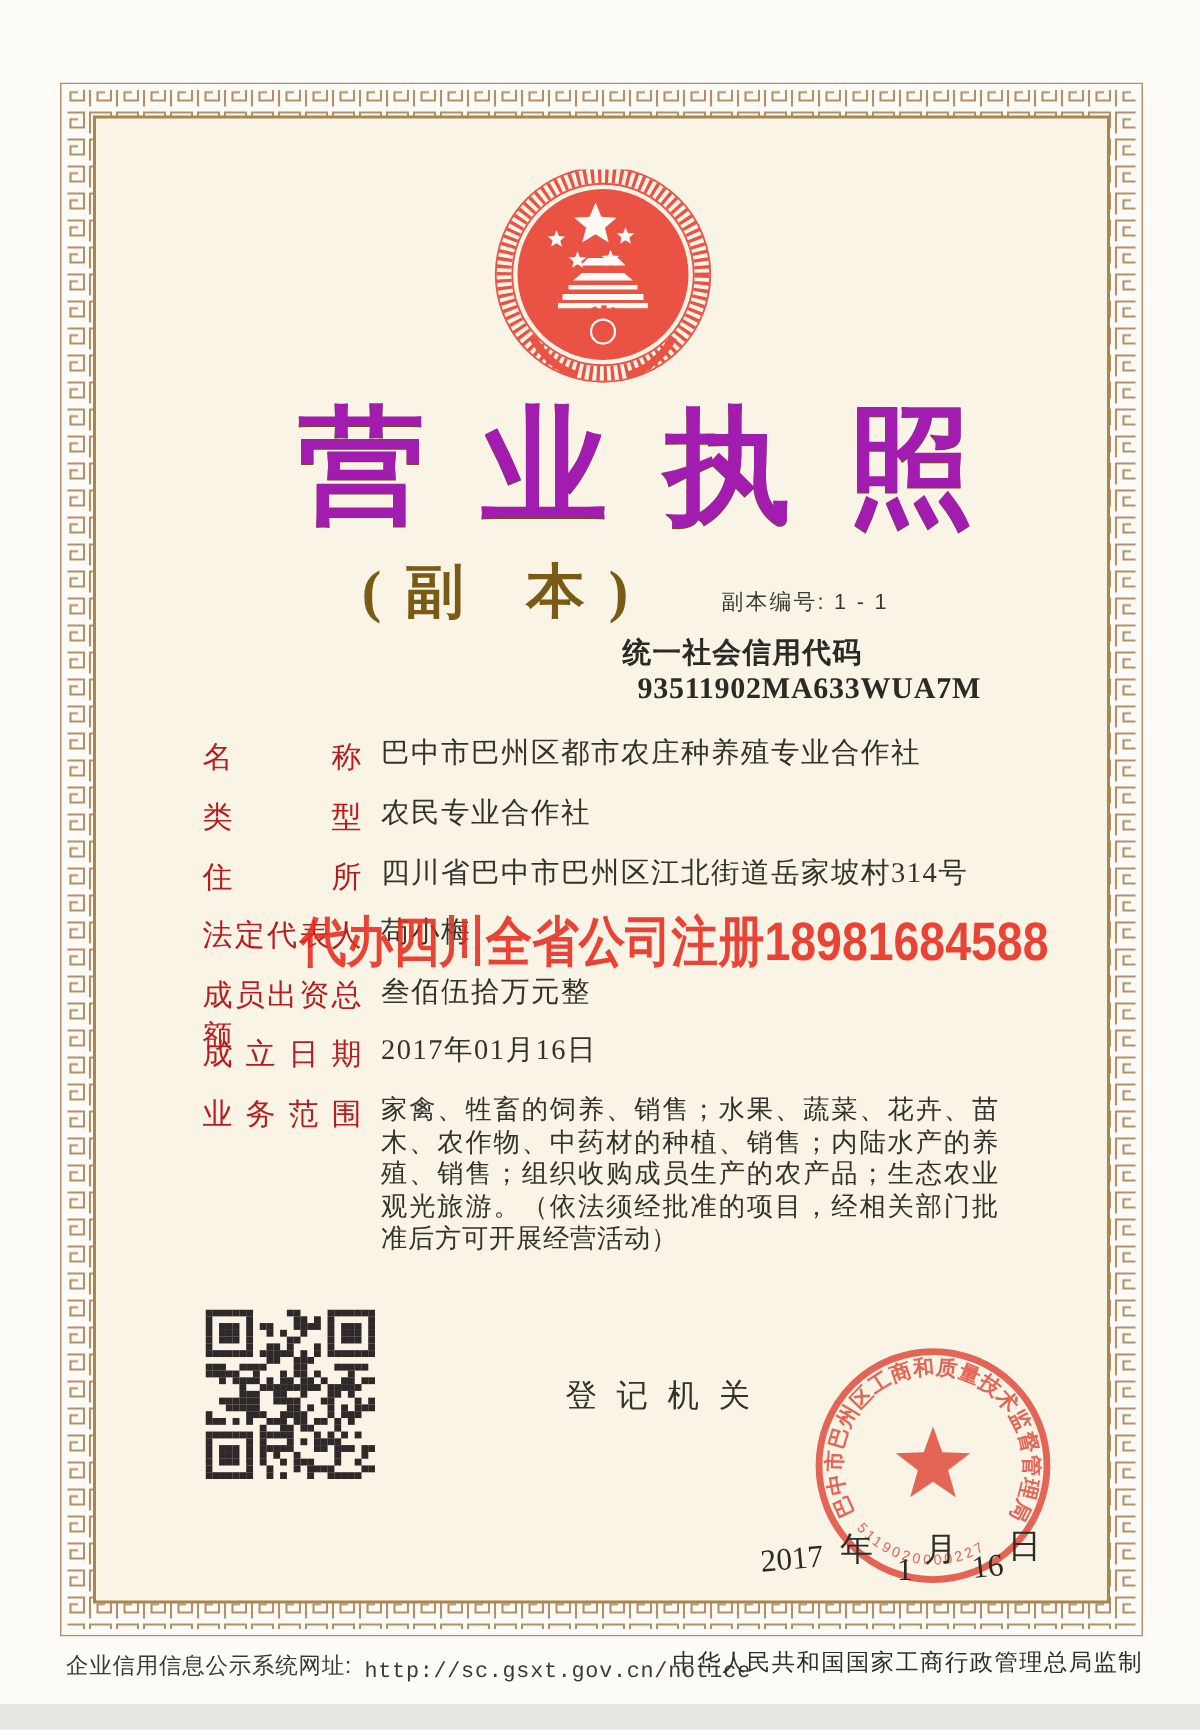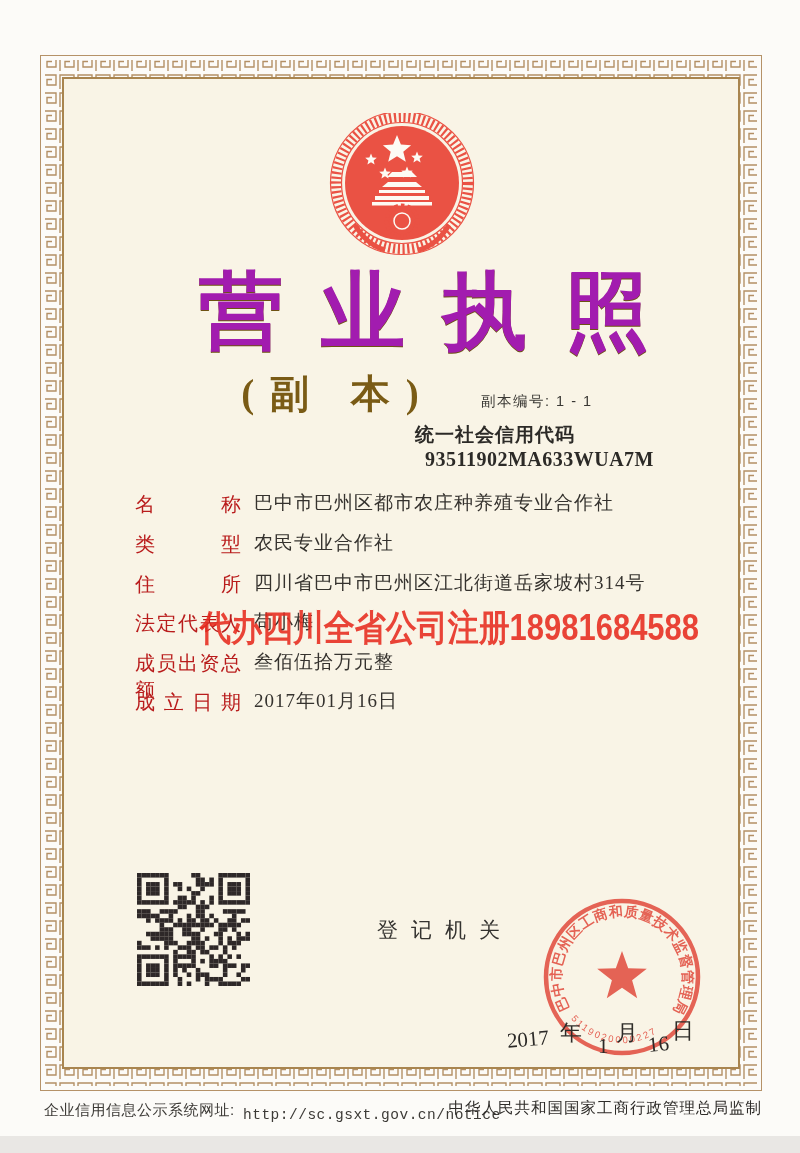--- a/index.html
+++ b/index.html
@@ -115,20 +115,24 @@
     <span class="lab">法定代表人</span>
     <span class="val">苟小梅</span>
   </div>
   <div class="abs row" style="top:650px;">
     <span class="lab">成员出资总额</span>
     <span class="val">叁佰伍拾万元整</span>
   </div>
   <div class="abs row" style="top:689px;">
     <span class="lab">成立日期</span>
     <span class="val">2017年01月16日</span>
+  </div>
+  <div class="abs row scope" style="top:729px;">
+    <span class="lab">业务范围</span>
+    <span class="val">家禽、牲畜的饲养、销售；水果、蔬菜、花卉、苗木、农作物、中药材的种植、销售；内陆水产的养殖、销售；组织收购成员生产的农产品；生态农业观光旅游。（依法须经批准的项目，经相关部门批准后方可开展经营活动）</span>
   </div>
 
   <div class="abs admark">代办四川全省公司注册18981684588</div>
 
   <svg id="qr" class="abs qr" width="113" height="113">
       <rect x="0.00" y="0.00" width="4.57" height="4.57" fill="#2e2828"></rect>
       <rect x="4.52" y="0.00" width="4.57" height="4.57" fill="#2e2828"></rect>
       <rect x="9.04" y="0.00" width="4.57" height="4.57" fill="#2e2828"></rect>
       <rect x="13.56" y="0.00" width="4.57" height="4.57" fill="#2e2828"></rect>
       <rect x="18.08" y="0.00" width="4.57" height="4.57" fill="#2e2828"></rect>

